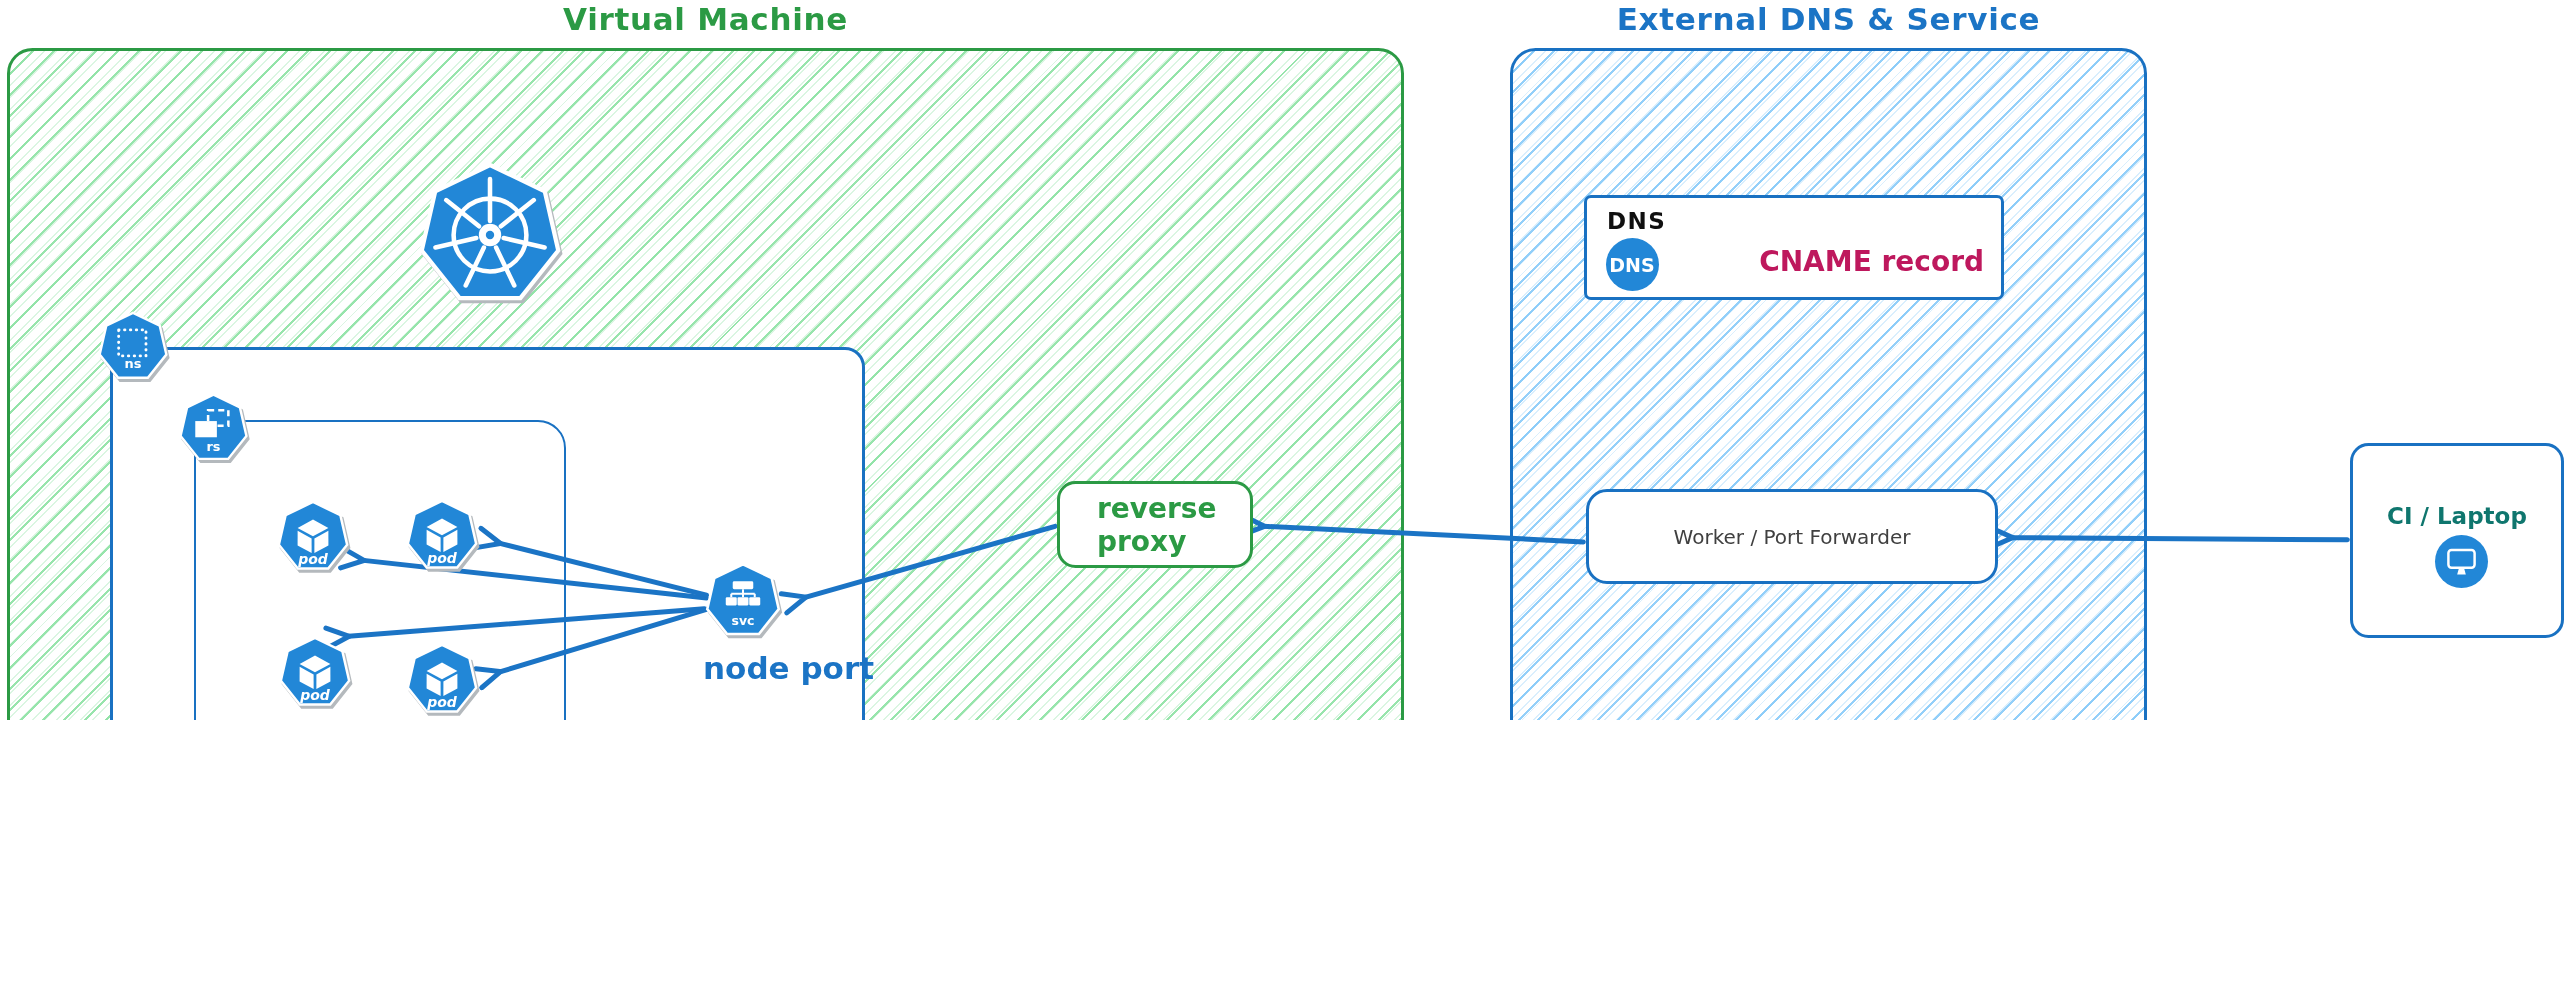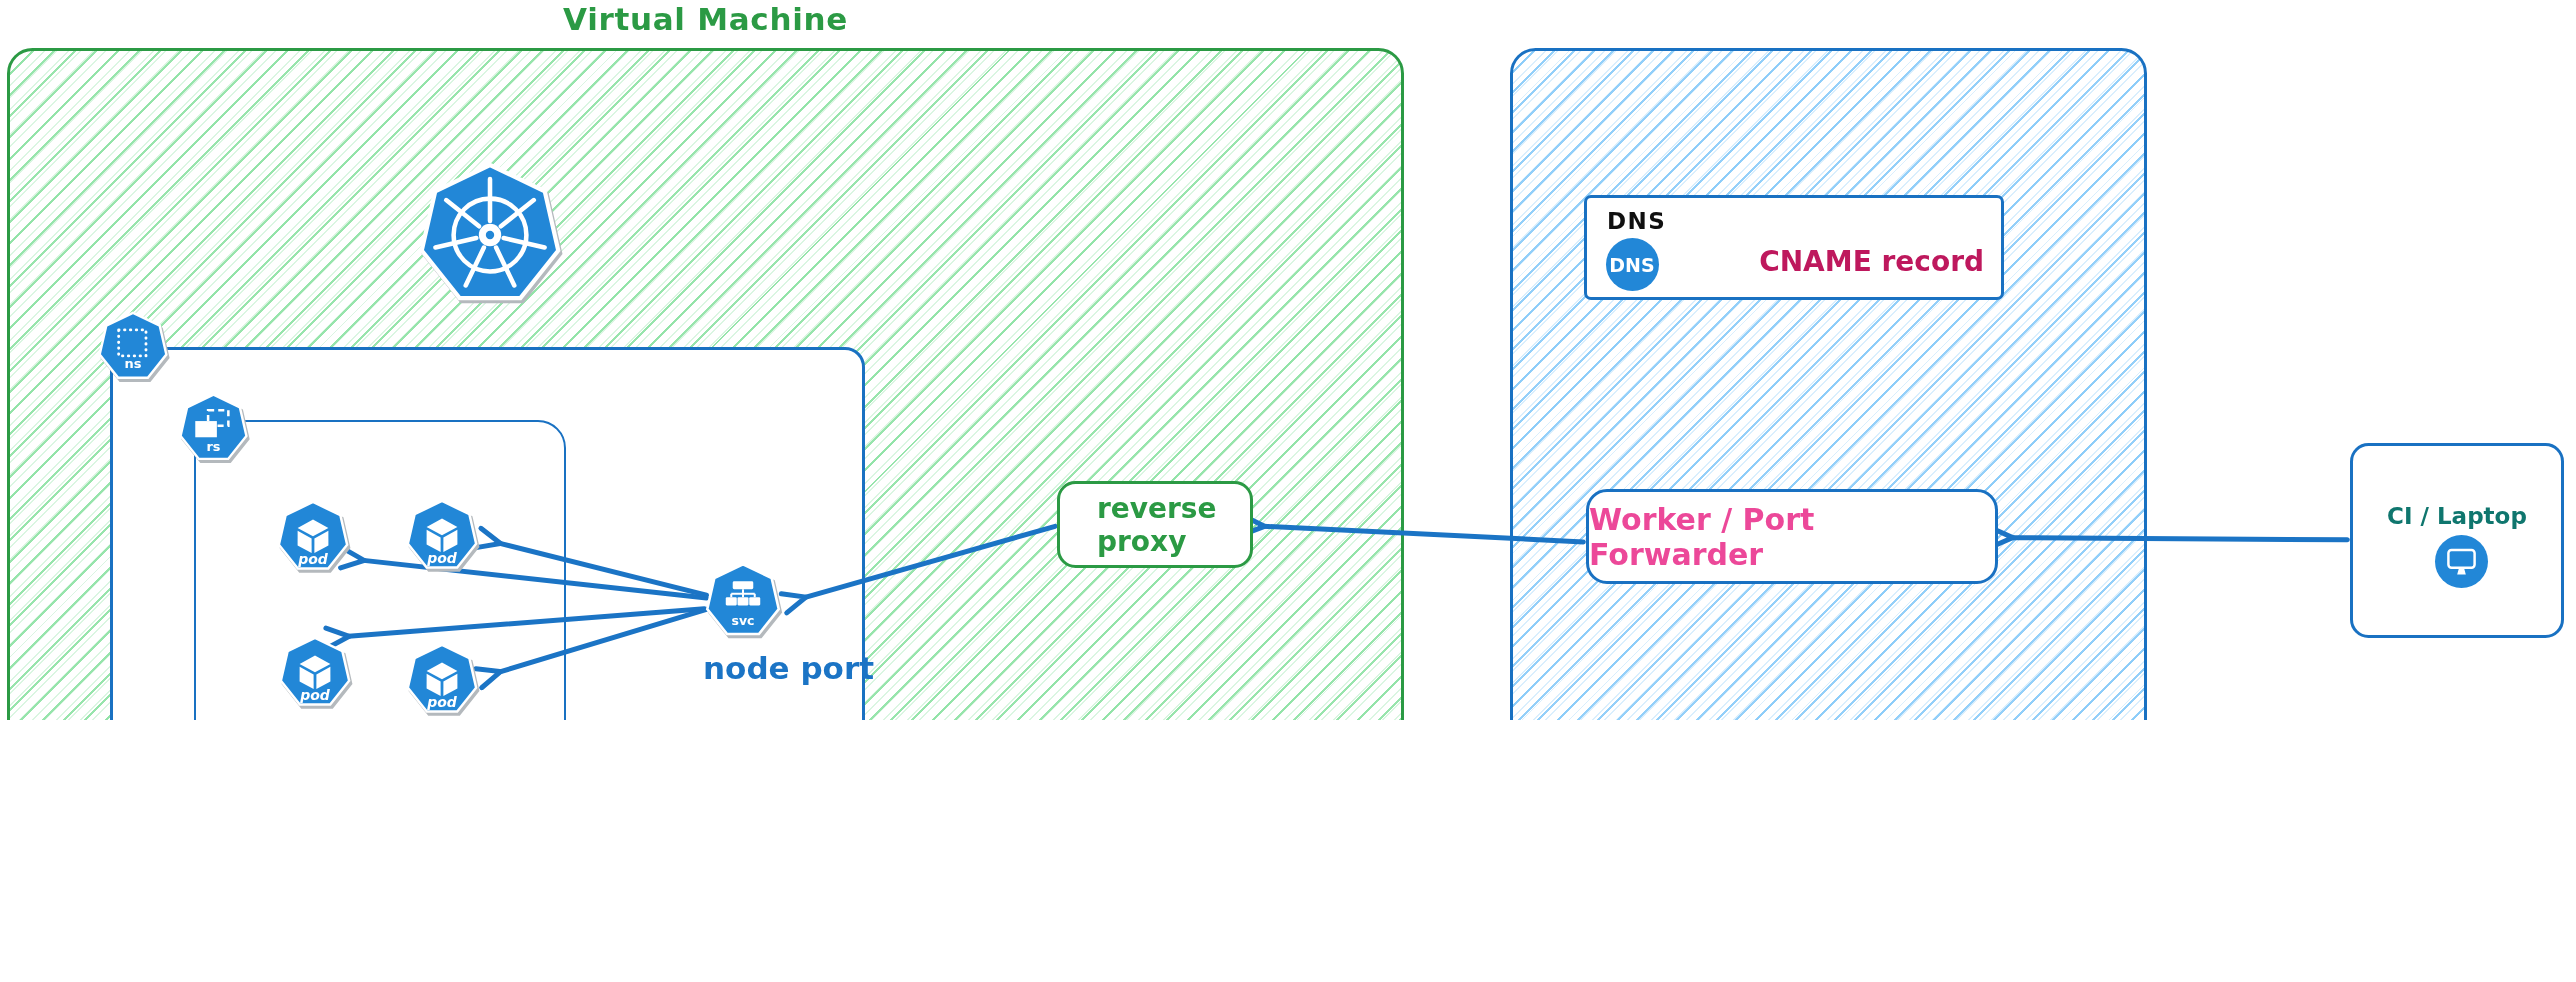--- a/index.html
+++ b/index.html
@@ -24,21 +24,21 @@
   
   .white-box{background:#ffffff;}
   .ns-box{left:110px;top:347px;width:755px;height:495px;border:3.6px solid #1971c2;border-radius:20px;}
   .rs-box{left:194px;top:420px;width:372px;height:369px;border:2.8px solid #1971c2;border-radius:28px;}
   .rp-box{left:1057px;top:481px;width:196px;height:87px;border:3.6px solid #2b9a44;border-radius:18.5px;
           display:flex;align-items:center;justify-content:center;}
   .rp-box .lbl{color:#2b9a44;font-size:28px;font-weight:600;padding-left:37px;}
   .dns-box{left:1584px;top:195px;width:420px;height:105px;border:3.6px solid #1971c2;border-radius:7px;}
   .worker-box{left:1586px;top:489px;width:412px;height:95px;border:3.6px solid #1971c2;border-radius:21px;
           display:flex;align-items:center;justify-content:center;}
-  .worker-box .lbl{color:#ec4899;font-size:30px;font-weight:700;}
+  .worker-box .lbl{color:#404040;font-size:20px;font-weight:400;}
   .ci-box{left:2350px;top:443px;width:214px;height:195px;border:3.6px solid #1971c2;border-radius:18.5px;}
   .ci-label{left:0;top:57px;width:100%;text-align:center;color:#0f766e;font-size:23px;font-weight:700;}
 
   .dns-corner{left:20px;top:10px;color:#101010;font-size:23px;font-weight:700;letter-spacing:1.4px;}
   .badge-circle{border-radius:50%;background:#2287d7;display:flex;align-items:center;justify-content:center;}
   .dns-circle{left:18.5px;top:40px;width:53px;height:53px;color:#fff;font-size:19px;font-weight:700;}
   .cname-label{left:85px;right:17px;top:47px;text-align:right;color:#be185d;font-size:28px;font-weight:600;}
   .ci-circle{left:82px;top:89px;width:53px;height:53px;}
 
   .node-port{left:611px;top:650px;width:263px;text-align:right;color:#1b74c5;font-size:31px;font-weight:600;}
@@ -59,20 +59,21 @@
 </style>
 </head>
 <body>
 
 <div class="canvas">
 
   <div class="abs vm-box"></div>
   <div class="abs zone-title vm-title">Virtual Machine</div>
 
   <div class="abs ext-box"></div>
+  <div class="abs zone-title ext-title">External DNS &amp; Service</div>
 
   <div class="abs white-box ns-box"></div>
   <div class="abs white-box rs-box"></div>
 
   <svg class="arrows" viewBox="0 0 3628 1384">
     <defs>
       <marker id="ah" markerUnits="userSpaceOnUse" markerWidth="44" markerHeight="40" refX="7" refY="18" orient="auto">
         <path d="M38,4 L6,18 L38,32" fill="none" stroke="#1b74c5" stroke-width="7" stroke-linecap="round"></path>
       </marker>
     </defs>

